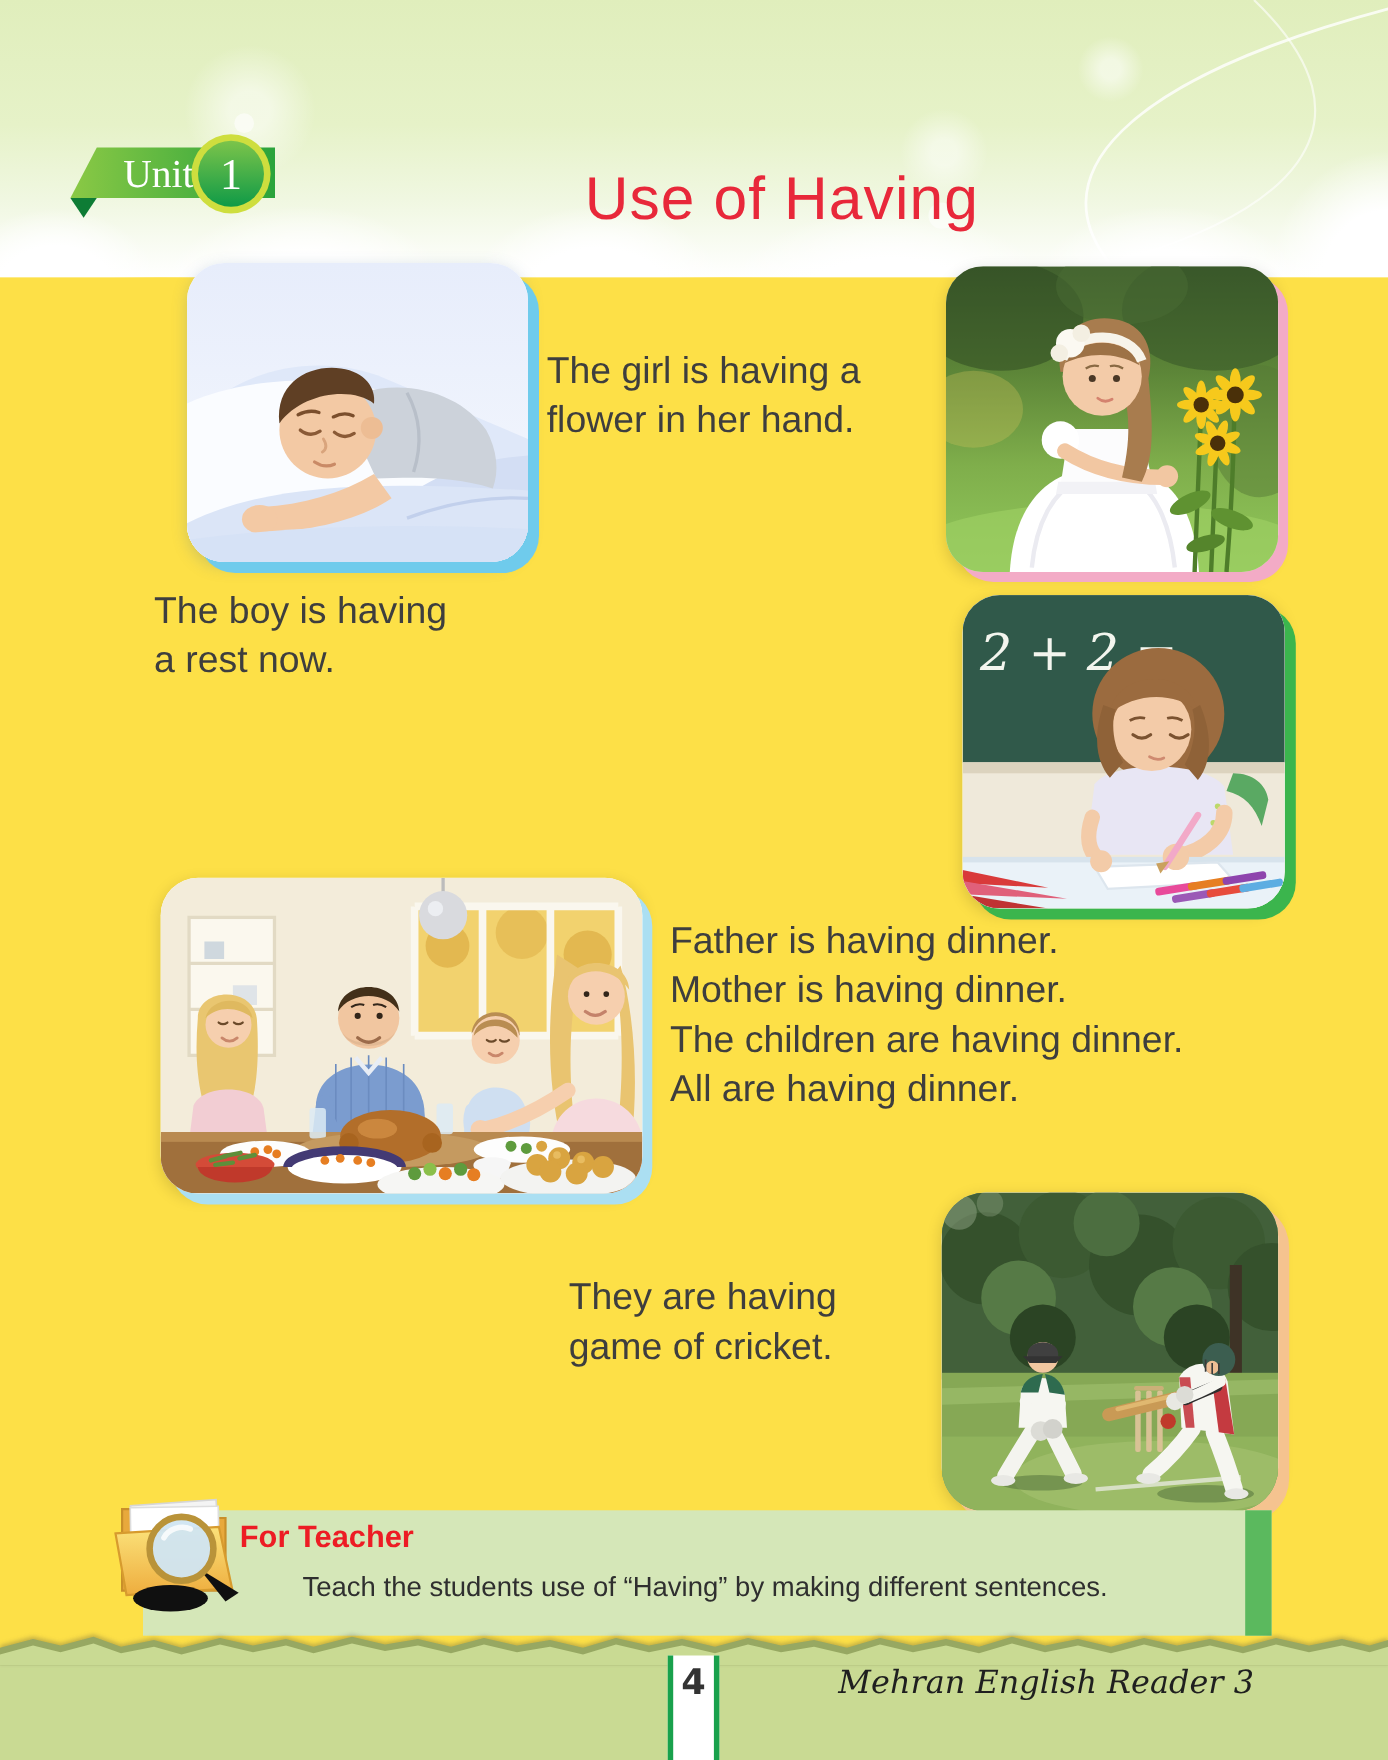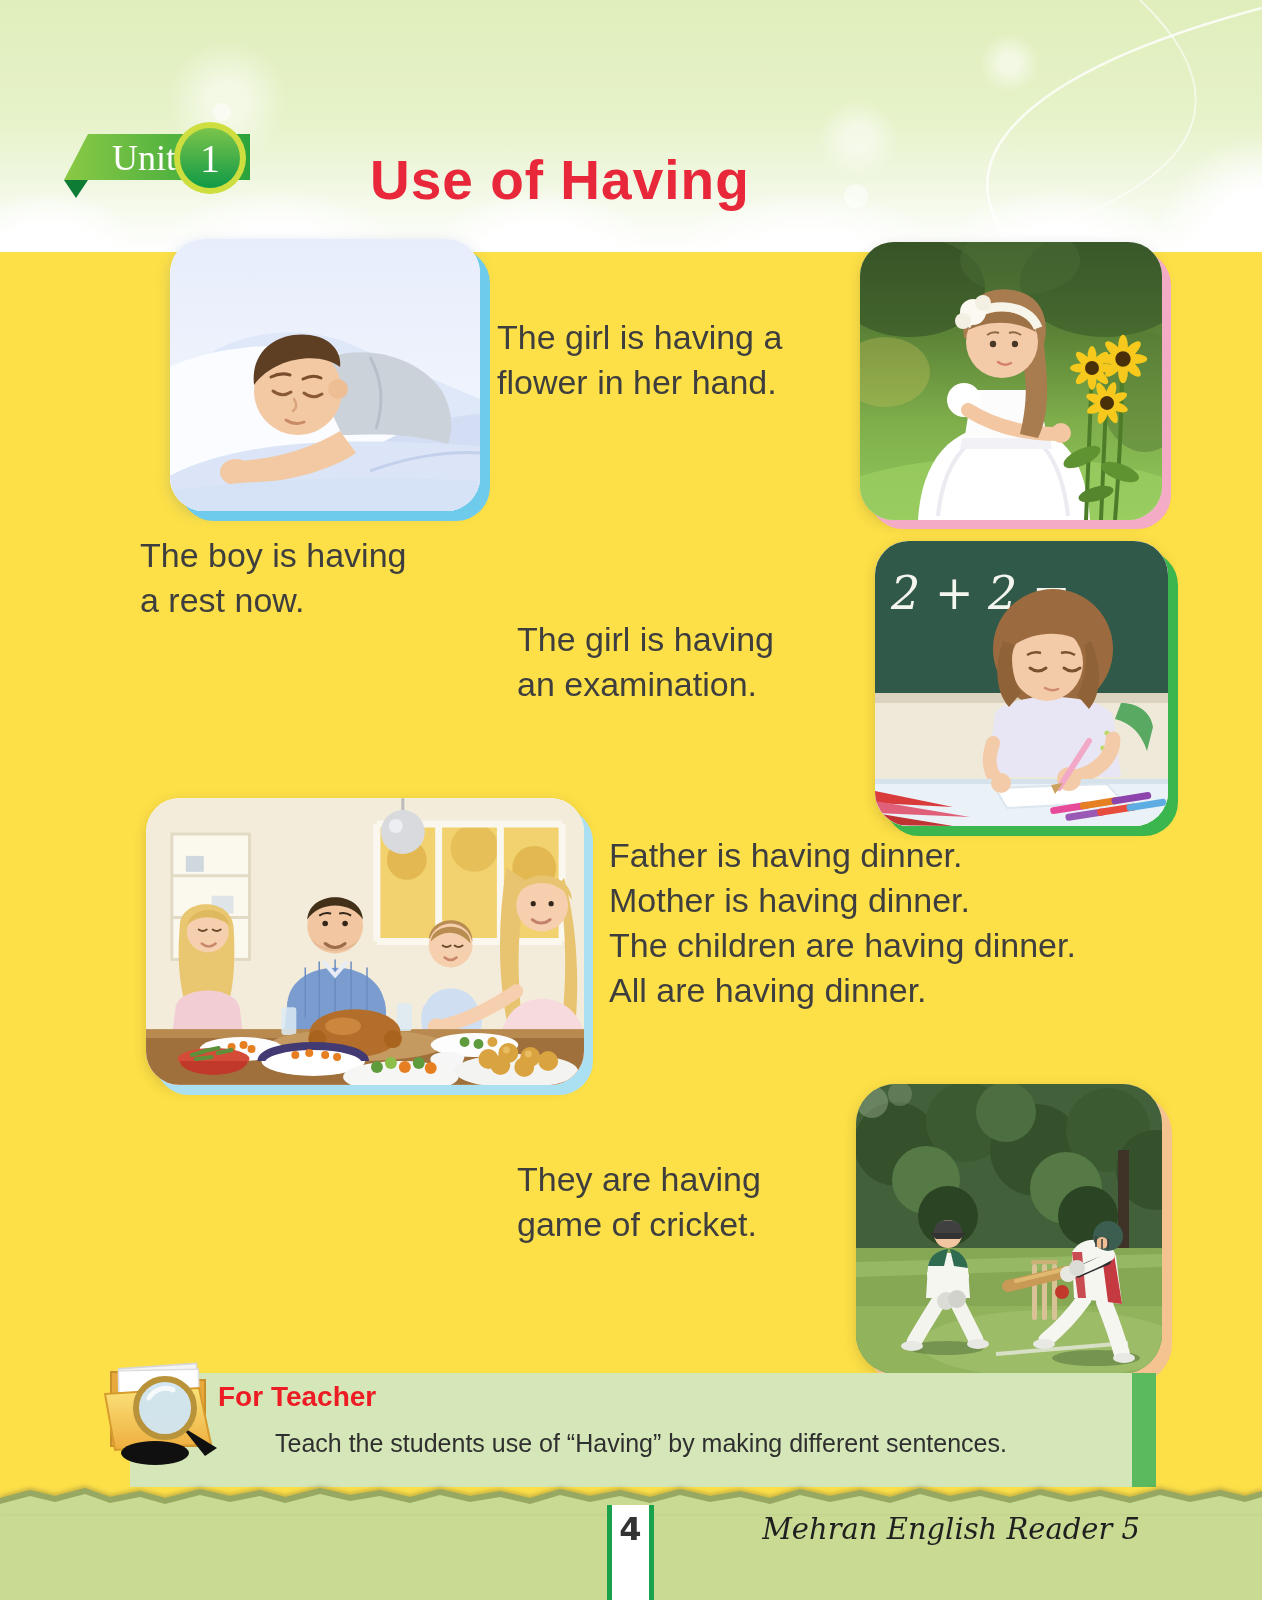--- a/index.html
+++ b/index.html
@@ -16,22 +16,22 @@
       radial-gradient(110px 120px at 100% 102%, #fff 55%, rgba(255,255,255,0) 100%),
       radial-gradient(60px 60px at 18% 40%, rgba(255,255,255,.55) 30%, rgba(255,255,255,0) 100%),
       radial-gradient(40px 40px at 68% 55%, rgba(255,255,255,.5) 30%, rgba(255,255,255,0) 100%),
       radial-gradient(30px 30px at 80% 25%, rgba(255,255,255,.55) 30%, rgba(255,255,255,0) 100%),
       linear-gradient(180deg,#e0eebc 0%,#e6f2c8 45%,#f0f7e1 72%,#ffffff 100%);}
   .header-band svg{position:absolute;inset:0;width:100%;height:100%;}
   
   .unit-badge{position:absolute;left:58px;top:118px;width:210px;height:95px;}
   .unit-badge svg{display:block;width:100%;height:100%;overflow:visible;}
   
-  .title{position:absolute;left:370px;top:148px;width:520px;margin:0;text-align:left;
-         font-size:55px;font-weight:bold;color:#e8283a;letter-spacing:1px;}
+  .title{position:absolute;left:370px;top:148px;width:520px;margin:0;text-align:right;
+         font-size:55px;font-weight:normal;color:#e8283a;letter-spacing:1px;}
   
   .fig{position:absolute;border-radius:34px;overflow:hidden;background:#fff;}
   .fig svg{display:block;width:100%;height:100%;}
   .fig1{left:130px;top:223px;width:310px;height:272px;box-shadow:10px 10px 0 #6fcbec,0 4px 14px rgba(70,110,150,.25);}
   .fig2{left:820px;top:226px;width:302px;height:278px;box-shadow:9px 9px 0 #f3abc6,0 4px 14px rgba(0,0,0,.15);}
   .fig3{left:835px;top:525px;width:293px;height:285px;box-shadow:10px 10px 0 #3bb54d,0 4px 14px rgba(0,0,0,.15);}
   .fig4{left:106px;top:782px;width:438px;height:287px;box-shadow:9px 10px 0 #abdff2,0 4px 14px rgba(0,0,0,.15);}
   .fig5{left:816px;top:1068px;width:306px;height:290px;border-radius:40px;box-shadow:10px 10px 0 #f5c38f,0 4px 14px rgba(0,0,0,.15);}
   
   .caption{position:absolute;margin:0;font-size:34px;line-height:1.32;color:#3e3e3e;white-space:pre-line;}
@@ -406,22 +406,20 @@
       <circle cx="252" cy="152" r="15" fill="#3c5e50"></circle>
       <circle cx="246" cy="159" r="6" fill="#edbd94"></circle>
       <path d="M240,152 v11 M246,155 v10 M252,155 v10" stroke="#3a3a3a" stroke-width="1.5"></path>
     </svg>
   </figure>
 
   <p class="caption cap2">The girl is having a
 flower in her hand.</p>
   <p class="caption cap1">The boy is having
 a rest now.</p>
-  <p class="caption cap3">The girl is having
-an examination.</p>
   <p class="caption cap4">Father is having dinner.
 Mother is having dinner.
 The children are having dinner.
 All are having dinner.</p>
   <p class="caption cap5">They are having
 game of cricket.</p>
 
   <div class="teacher-box">
     <div class="teacher-strip"></div>
     <h2 class="teacher-heading">For Teacher</h2>
@@ -448,15 +446,15 @@
   </div>
 
   <div class="footer-band"></div>
   <svg class="torn-svg" viewBox="0 0 1262 30" preserveAspectRatio="none">
     <polygon fill="#97a862" points="0,14 30,6 55,12 85,4 110,13 140,7 165,14 200,5 230,12 260,6 285,13 320,4 350,11 380,6 410,13 440,5 470,12 500,7 530,14 560,5 590,12 620,6 650,13 680,5 710,12 740,7 770,14 800,5 830,12 860,6 890,13 920,4 950,12 980,6 1010,13 1040,5 1070,12 1100,6 1130,13 1160,5 1190,12 1220,6 1245,12 1262,7 1262,30 0,30"></polygon>
     <polygon fill="#c9da93" points="0,20 30,12 55,18 85,10 110,19 140,13 165,20 200,11 230,18 260,12 285,19 320,10 350,17 380,12 410,19 440,11 470,18 500,13 530,20 560,11 590,18 620,12 650,19 680,11 710,18 740,13 770,20 800,11 830,18 860,12 890,19 920,10 950,18 980,12 1010,19 1040,11 1070,18 1100,12 1130,19 1160,11 1190,18 1220,12 1245,18 1262,13 1262,30 0,30"></polygon>
   </svg>
   <div class="page-strip">
     <span class="page-number">4</span>
   </div>
-  <p class="book-title">Mehran English Reader 5</p>
+  <p class="book-title">Mehran English Reader 3</p>
 
 </div>
 
 </body></html>

